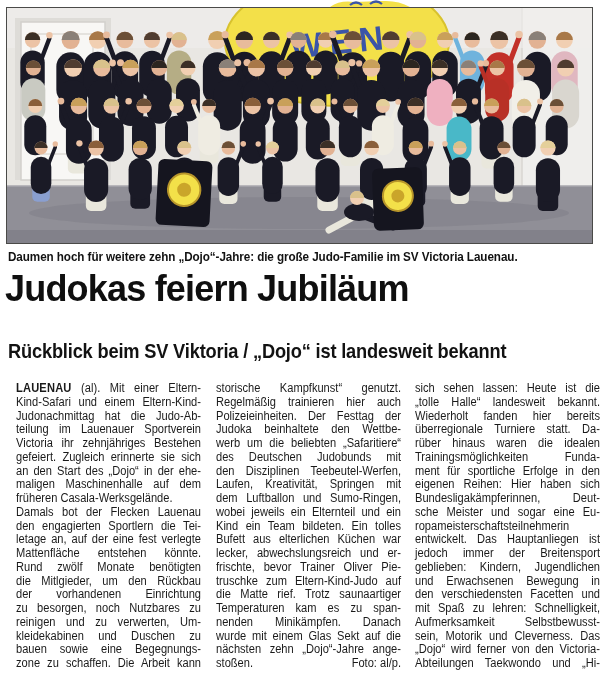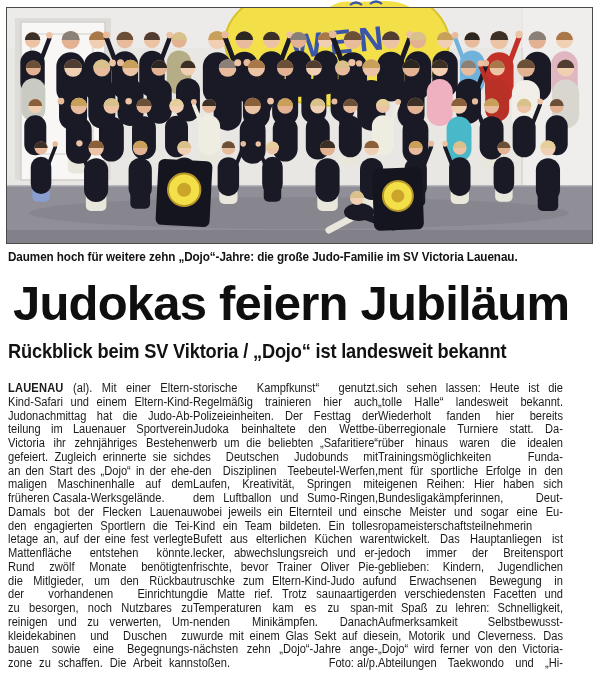--- a/index.html
+++ b/index.html
@@ -15,33 +15,33 @@
   .photo-frame svg{display:block;}
   .logo-spill{position:absolute;left:330px;top:0px;width:80px;height:7px;}
   
   .caption{
     position:absolute;left:8px;top:250px;margin:0;
     font-size:12.6px;font-weight:700;color:#121212;letter-spacing:-0.1px;
     white-space:nowrap;transform:scaleX(0.93);transform-origin:0 0;
   }
   
   h1.headline{
-    position:absolute;left:5px;top:271px;margin:8px;
-    font-size:49px;font-weight:700;color:#0f0f0f;letter-spacing:-0.8px;
+    position:absolute;left:5px;top:271px;margin:0;
+    font-size:36px;font-weight:700;color:#0f0f0f;letter-spacing:-0.8px;
     white-space:nowrap;line-height:1;
   }
   h2.subheadline{
     position:absolute;left:8px;top:339px;margin:0;
     font-size:20.5px;font-weight:700;color:#121212;letter-spacing:-0.2px;
     white-space:nowrap;transform:scaleX(0.89);transform-origin:0 0;
   }
   
   .article-body{
-    position:absolute;left:8px;top:382px;width:584px;
-    display:flex;
+    position:absolute;left:16px;top:382px;width:584px;
+    display:flex;justify-content:space-between;
   }
   .col{width:185px;overflow:visible;}
   .colin{
     width:200px;transform:scaleX(0.925);transform-origin:0 0;
     font-size:12px;line-height:13.75px;color:#1a1a1a;
   }
   .jline{
     height:13.75px;text-align:justify;text-align-last:justify;
     overflow:visible;
   }

